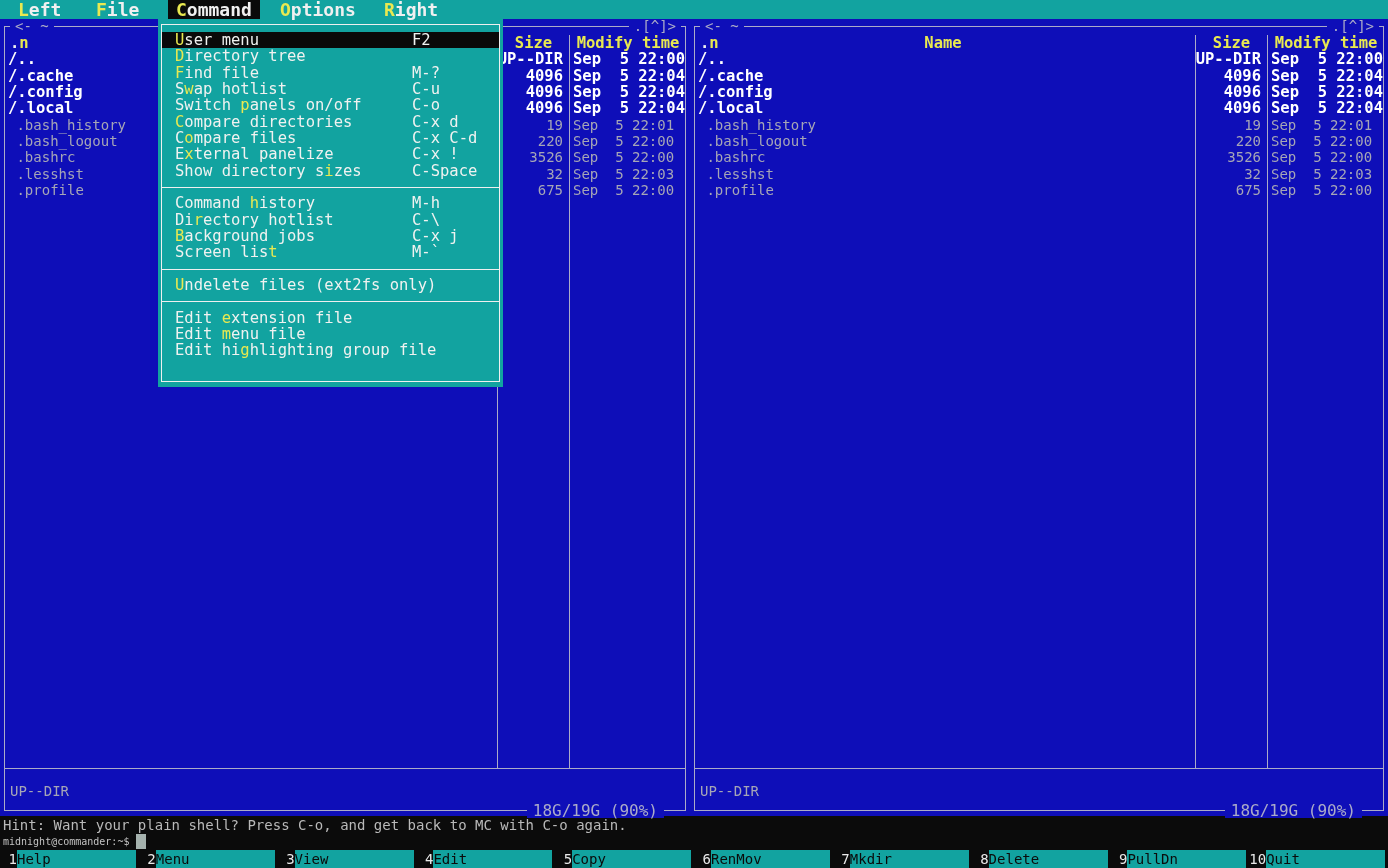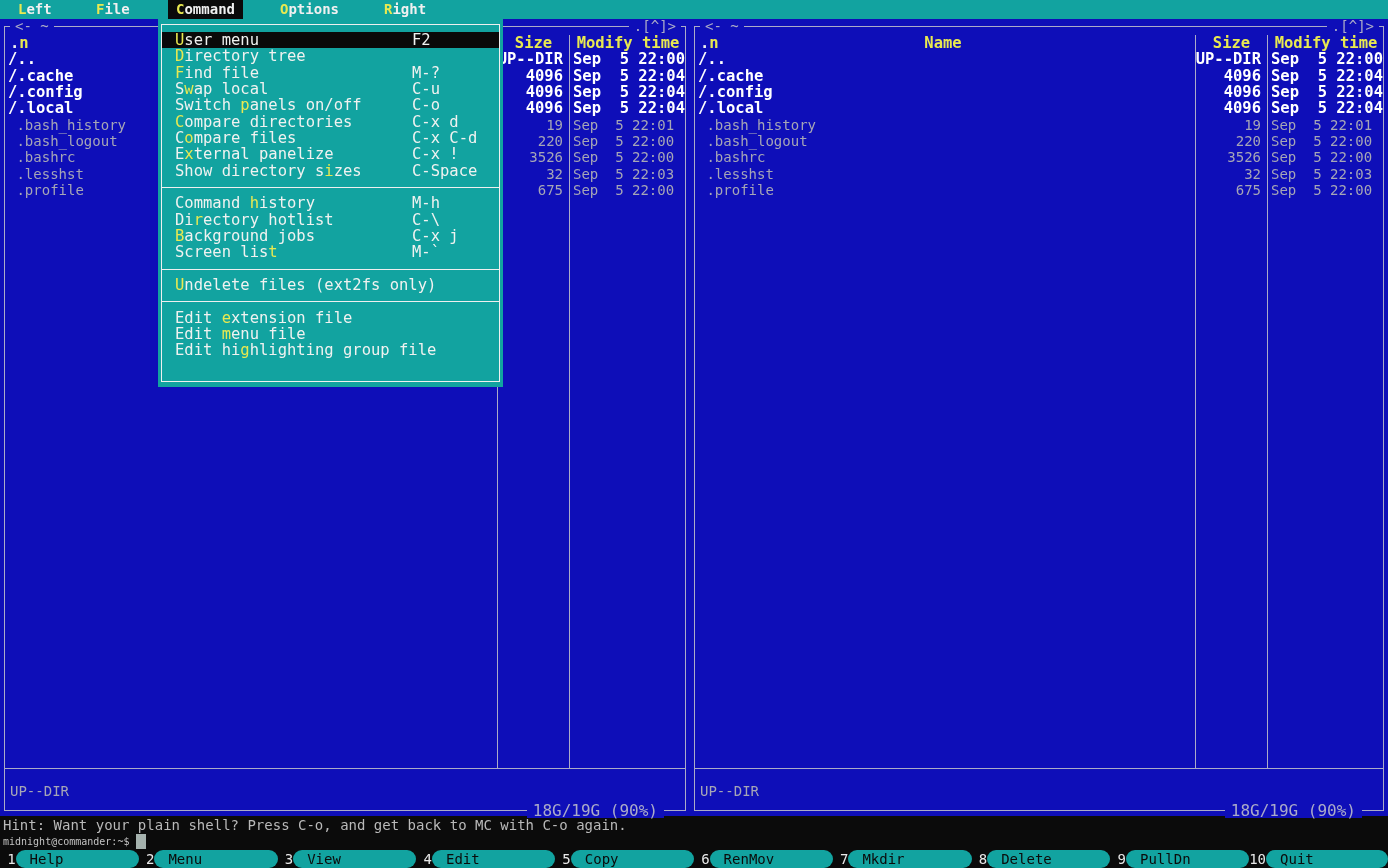--- a/index.html
+++ b/index.html
@@ -3,21 +3,21 @@
 <meta charset="utf-8">
 <style>
   html,body{margin:0;padding:0;background:#0B0B0B;}
   .screen{position:relative;width:1388px;height:868px;overflow:hidden;
     font-family:"DejaVu Sans Mono",monospace;cursor:default;}
   .hot{color:var(--yellow);}
   .pre{white-space:pre;}
 
   
   .menubar{position:absolute;left:0;top:0;width:100%;height:19px;background:var(--cyan);z-index:9;}
-  .mtitle{position:absolute;top:0;height:19px;line-height:19px;font-size:14px;
+  .mtitle{position:absolute;top:0;height:19px;line-height:19px;font-size:18px;
     font-weight:bold;color:#F0F0F0;white-space:pre;}
   .mtitle.selected{background:#0A0A0A;padding:0 8px;}
 
   
   .panel{position:absolute;top:18px;height:798px;background:var(--blue);}
   .panel.left{left:0;width:690px;}
   .panel.right{left:690px;width:698px;}
   .frame{position:absolute;background:var(--frame);}
   .f-top{left:4px;right:4px;top:8px;height:1px;}
   .f-bottom{left:4px;right:4px;top:792px;height:1px;}
@@ -66,21 +66,21 @@
   .hintline{position:absolute;left:3px;top:817px;height:16px;line-height:16px;
     font-size:14px;color:#B9B9B9;white-space:pre;}
   .promptline{position:absolute;left:3px;top:833px;height:17px;font-size:10px;
     color:#C3C3C3;display:flex;align-items:center;white-space:pre;}
   .cursor{display:inline-block;width:10px;height:15px;background:#A5B2AE;margin-left:7px;}
 
   
   .fkeybar{position:absolute;left:0;top:850px;width:100%;height:18px;}
   .fkey{position:absolute;top:0;height:18px;line-height:18px;font-size:14px;display:flex;}
   .fkey .num{width:17px;text-align:right;color:#E9E9E9;white-space:pre;}
-  .fkey .flabel{width:119px;background:var(--cyan);color:#0B0B0B;padding-left:14px;white-space:pre;border-radius:9px;}
+  .fkey .flabel{width:119px;background:var(--cyan);color:#0B0B0B;padding-left:0;white-space:pre;}
 </style>
 </head>
 <body>
 
 <div class="screen">
 
   <div class="panel left">
     <div class="frame f-top"></div>
     <div class="frame f-bottom"></div>
     <div class="frame f-left"></div>
@@ -149,21 +149,21 @@
       <div class="mtitle" style="left: 280px;"><span class="hot">O</span><span class="pre">ptions</span></div>
       <div class="mtitle" style="left: 384px;"><span class="hot">R</span><span class="pre">ight</span></div>
     </div>
 
   <div class="dropdown">
     <div class="dd-border"></div>
     <div class="dd-items" id="dd-items">
         <div class="ditem sel"><span class="hot">U</span><span class="pre">ser menu</span><span class="sc">F2</span></div>
         <div class="ditem"><span class="hot">D</span><span class="pre">irectory tree</span></div>
         <div class="ditem"><span class="hot">F</span><span class="pre">ind file</span><span class="sc">M-?</span></div>
-        <div class="ditem"><span class="pre">S</span><span class="hot">w</span><span class="pre">ap local</span><span class="sc">C-u</span></div>
+        <div class="ditem"><span class="pre">S</span><span class="hot">w</span><span class="pre">ap hotlist</span><span class="sc">C-u</span></div>
         <div class="ditem"><span class="pre">Switch </span><span class="hot">p</span><span class="pre">anels on/off</span><span class="sc">C-o</span></div>
         <div class="ditem"><span class="hot">C</span><span class="pre">ompare directories</span><span class="sc">C-x d</span></div>
         <div class="ditem"><span class="pre">C</span><span class="hot">o</span><span class="pre">mpare files</span><span class="sc">C-x C-d</span></div>
         <div class="ditem"><span class="pre">E</span><span class="hot">x</span><span class="pre">ternal panelize</span><span class="sc">C-x !</span></div>
         <div class="ditem"><span class="pre">Show directory s</span><span class="hot">i</span><span class="pre">zes</span><span class="sc">C-Space</span></div>
         <div class="dsep"></div>
         <div class="ditem"><span class="pre">Command </span><span class="hot">h</span><span class="pre">istory</span><span class="sc">M-h</span></div>
         <div class="ditem"><span class="pre">Di</span><span class="hot">r</span><span class="pre">ectory hotlist</span><span class="sc">C-\</span></div>
         <div class="ditem"><span class="hot">B</span><span class="pre">ackground jobs</span><span class="sc">C-x j</span></div>
         <div class="ditem"><span class="pre">Screen lis</span><span class="hot">t</span><span class="sc">M-`</span></div>

